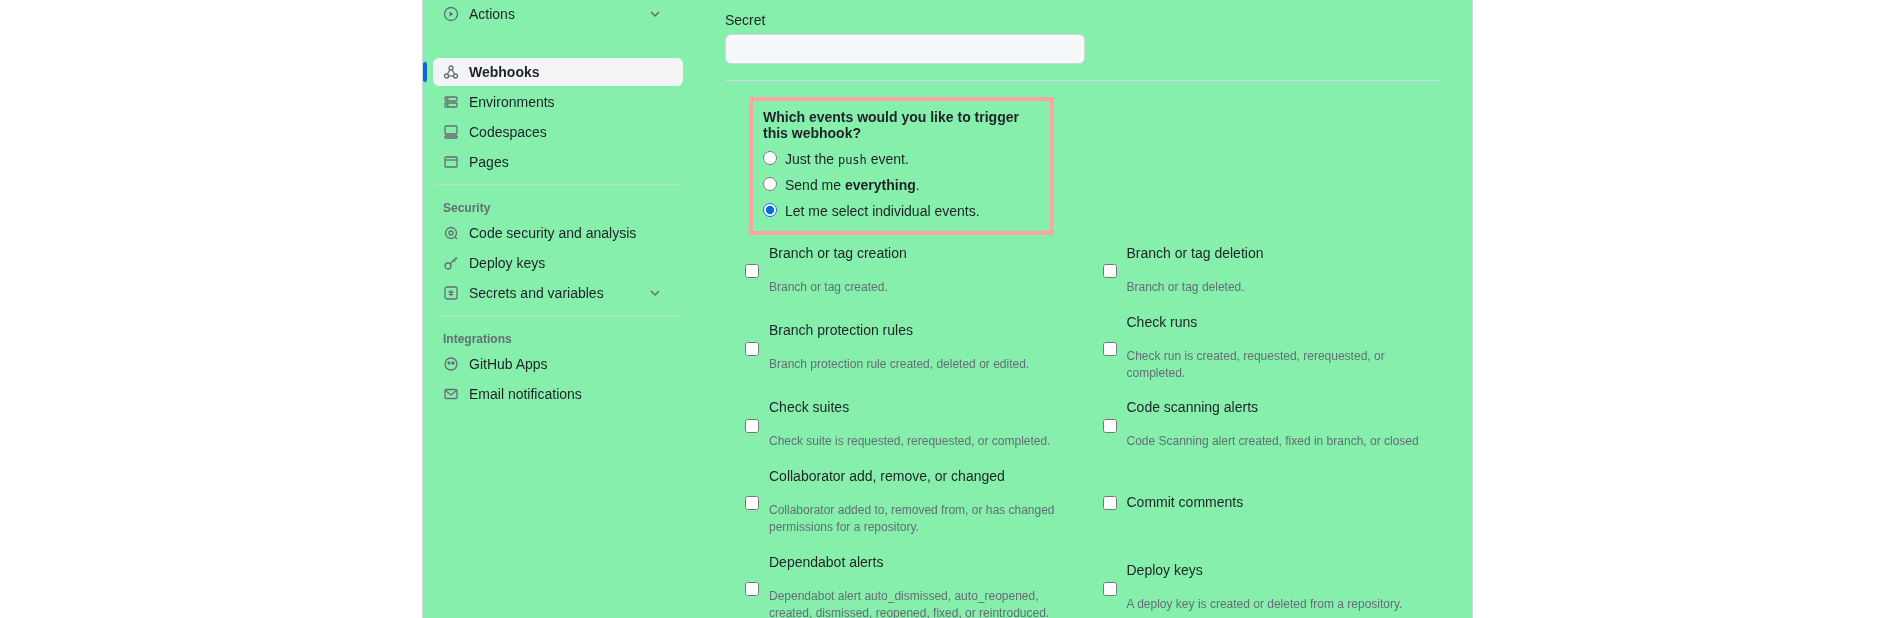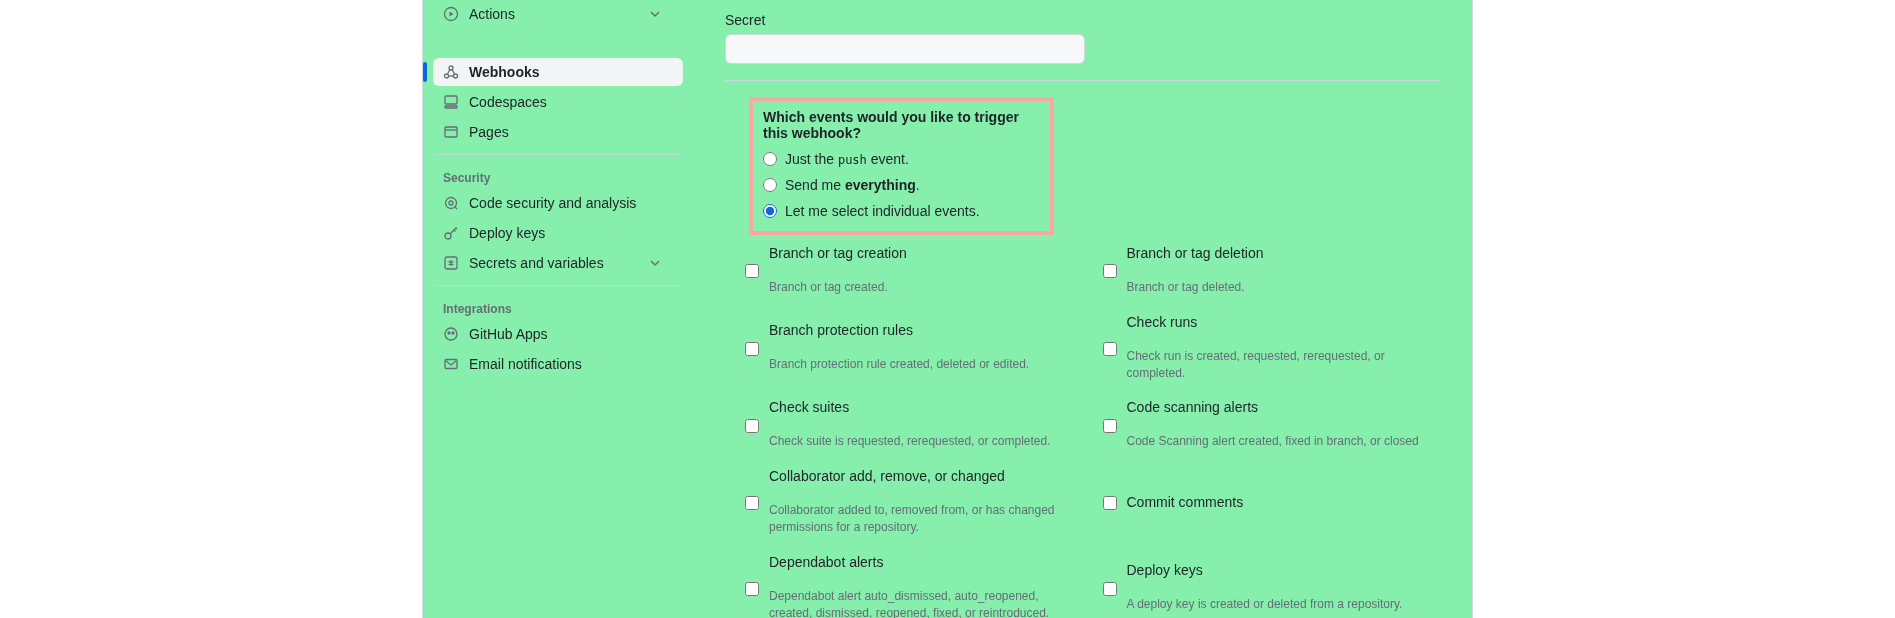--- a/index.html
+++ b/index.html
@@ -100,21 +100,21 @@
       width: 305px;
       margin-left: 24px;
     }
     .events-title {
       font-size: 14px;
       font-weight: 600;
       margin-bottom: 10px;
     }
     .radio-row {
       display: flex;
-      align-items: center;
+      align-items: flex-start;
       margin-bottom: 10px;
       font-size: 14px;
     }
     .radio-row:last-child { margin-bottom: 0; }
     .radio-row input[type=radio] {
       margin-right: 8px;
       accent-color: #0969da;
       width: 14px;
       height: 14px;
     }
@@ -178,20 +178,29 @@
           <circle cx="8" cy="4" r="2"></circle>
           <circle cx="3.5" cy="12" r="2"></circle>
           <circle cx="12.5" cy="12" r="2"></circle>
           <path d="M7 5.5 L4.5 10"></path>
           <path d="M9 5.5 L11.5 10"></path>
           <path d="M5.5 12 L10.5 12"></path>
         </svg>
       <span>Webhooks</span>
     </div>
 
+    <div class="nav-item">
+      <svg class="nav-icon" viewBox="0 0 16 16" fill="none" stroke="currentColor" stroke-width="1.3">
+          <rect x="2" y="3" width="12" height="4" rx="1"></rect>
+          <rect x="2" y="9" width="12" height="4" rx="1"></rect>
+          <circle cx="4.5" cy="5" r="0.5" fill="currentColor"></circle>
+          <circle cx="4.5" cy="11" r="0.5" fill="currentColor"></circle>
+        </svg>
+      <span>Environments</span>
+    </div>
 
     <div class="nav-item">
       <svg class="nav-icon" viewBox="0 0 16 16" fill="none" stroke="currentColor" stroke-width="1.3">
           <rect x="2" y="2" width="12" height="8" rx="1"></rect>
           <rect x="2" y="12" width="12" height="2" rx="0.5"></rect>
         </svg>
       <span>Codespaces</span>
     </div>
 
     <div class="nav-item">

